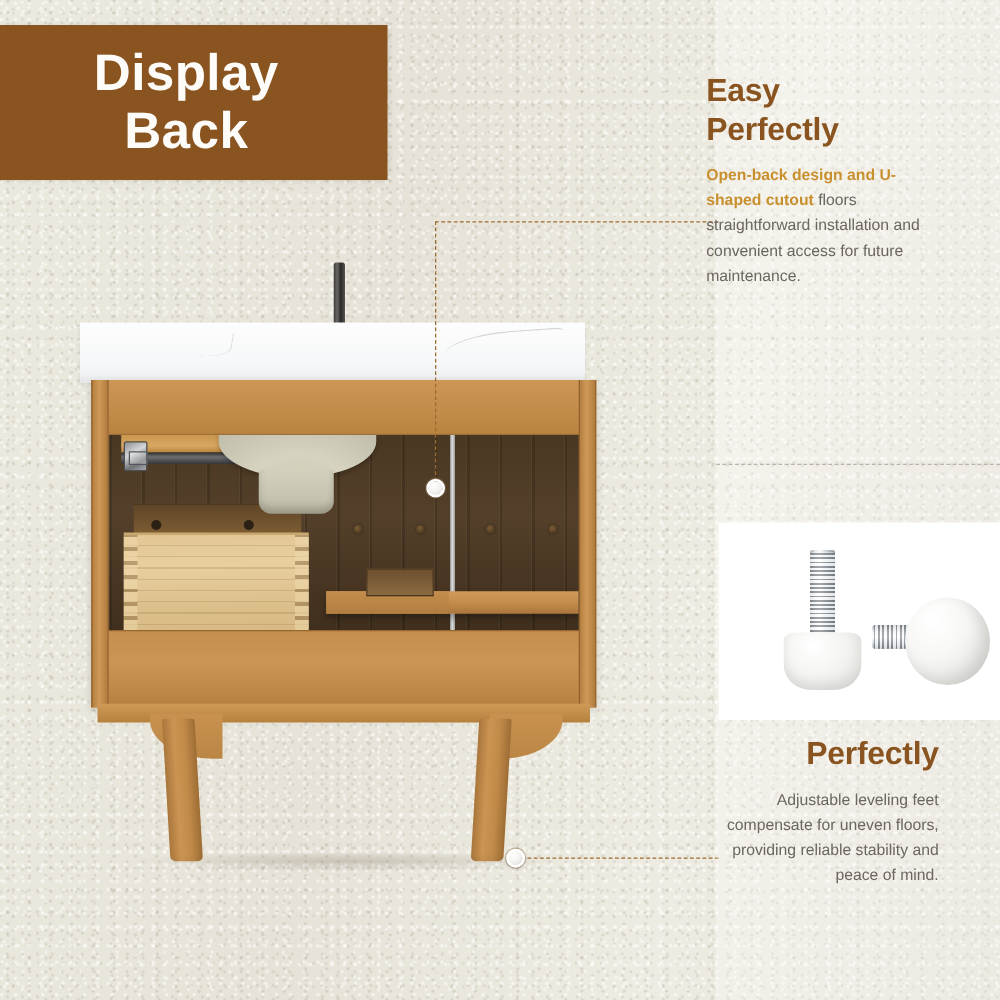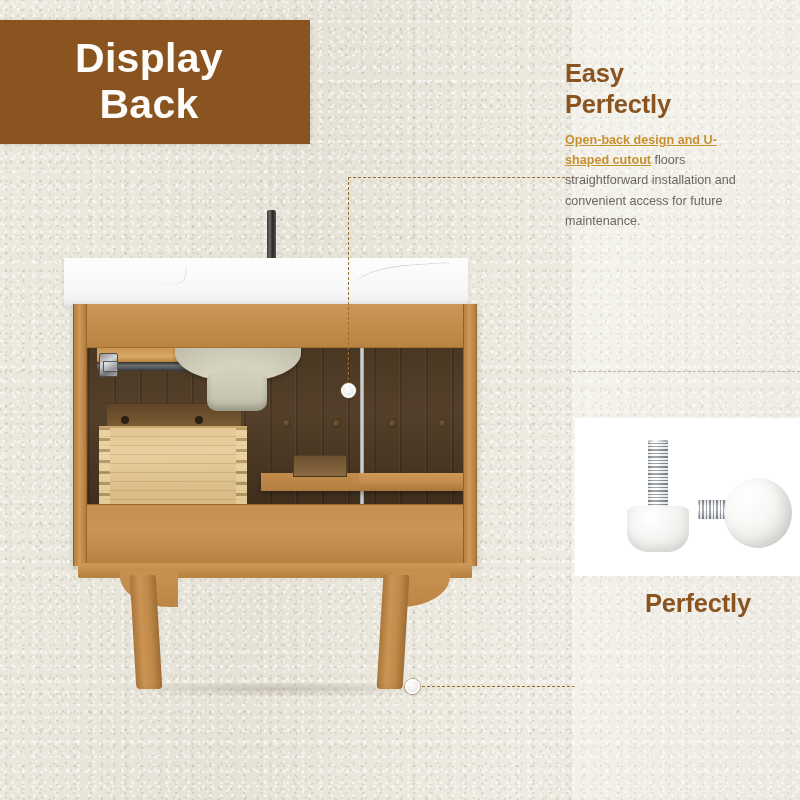--- a/index.html
+++ b/index.html
@@ -52,21 +52,21 @@
   #div-1 { top:371px; }
 
   .feature { position:absolute; left:565px; width:186px; }
   .feature h2 {
     color:#8a5420; font-size:25.5px; font-weight:700; line-height:1.20;
     letter-spacing:-.2px;
   }
   .feature p {
     margin-top:11px; color:#6b6660; font-size:12.6px; line-height:1.60;
   }
-  .feature p .hl { color:#c9902f; font-weight:700;text-decoration:underline; }
+  .feature p .hl { color:#c9902f; font-weight:700; }
 
   #f-plumbing { top:58px; }
   #f-balance  { top:588px;text-align:right; }
 
   
   #inset {
     position:absolute; left:575px; top:418px; width:225px; height:158px;
     background:#ffffff; overflow:hidden;
   }
   
@@ -415,13 +415,14 @@
     <div class="stub"></div>
     <div class="stub-th"></div>
     <div class="knob"></div>
   </div>
 </div>
 
 <div class="feature" id="f-balance">
   <h2>
     <span>Perfectly</span><br>
   </h2>
+  <p><span>Adjustable leveling feet compensate for uneven floors, providing reliable stability and peace of mind.</span></p>
 </div>
 
 </body></html>

